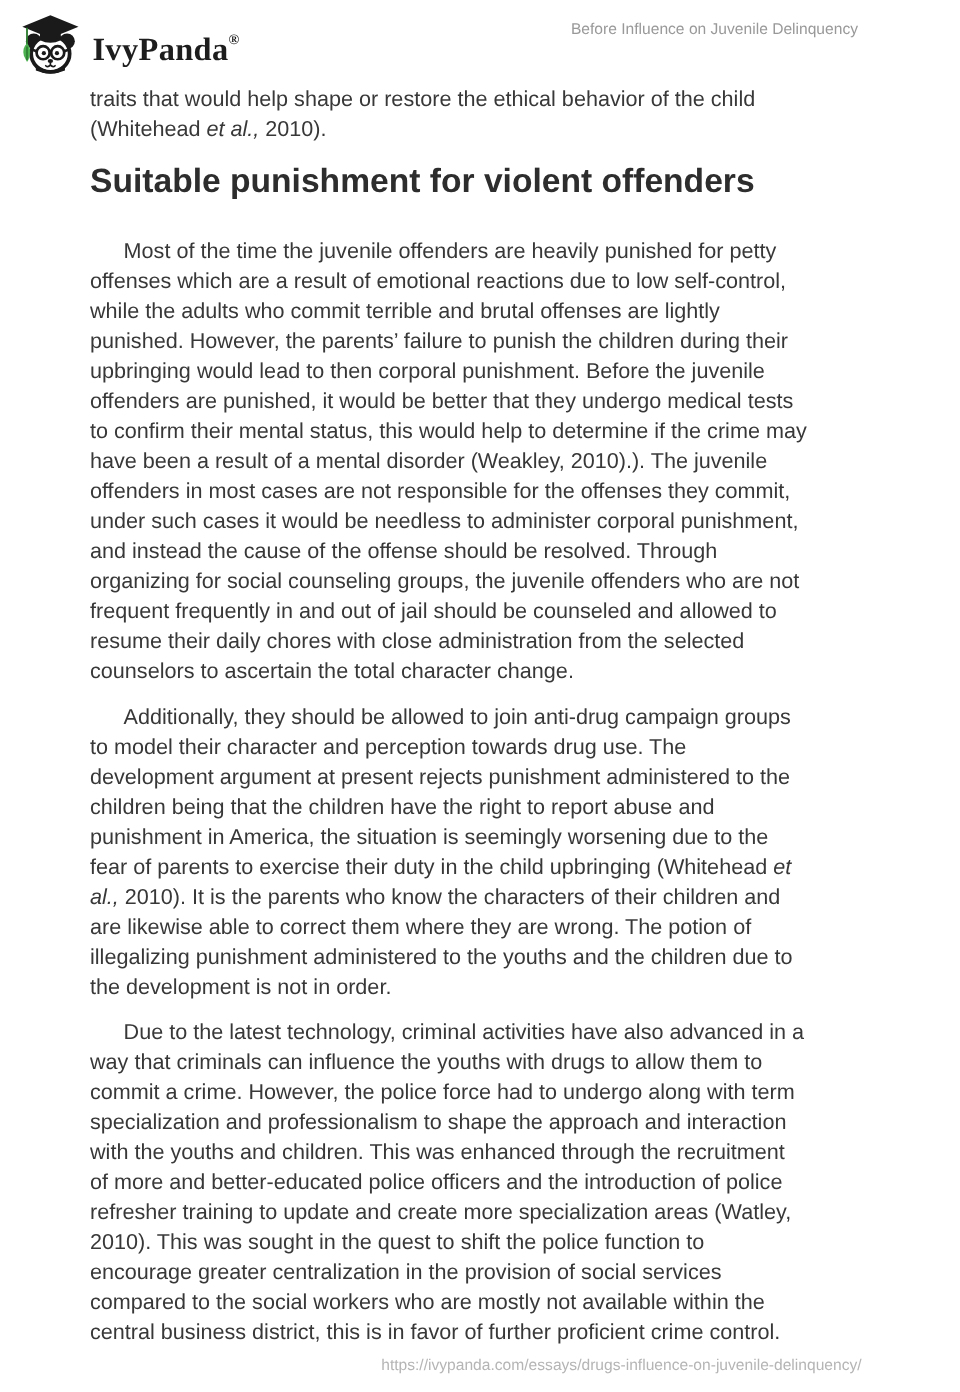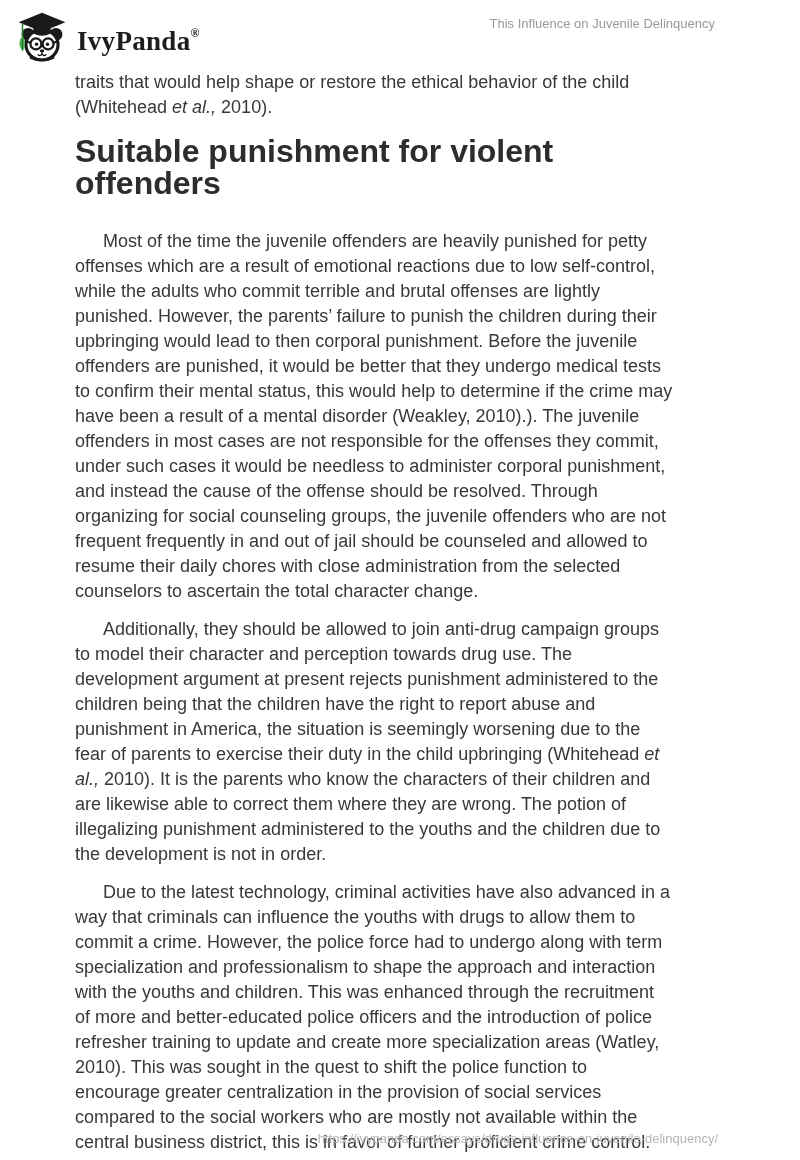--- a/index.html
+++ b/index.html
@@ -48,21 +48,21 @@
   main { padding: 8px 75px 0 75px; }
   main p {
     font-size: 18px;
     line-height: 25px;
     color: #383838;
     margin: 0 0 13px 0;
   }
   main p.indent { text-indent: 28px; }
   main h2 {
     font-family: "Liberation Sans", sans-serif;
-    font-size: 32px;
+    font-size: 28px;
     line-height: 32px;
     font-weight: 700;
     color: #2d2d2d;
     margin: 15px 0 30px 0;
   }
   .italic { font-style: italic; }
 
   
   footer {
     position: absolute;
@@ -103,21 +103,21 @@
 
         <polygon points="30,1 57,12 30,23 3,12" fill="#1a1a1a"></polygon>
         <path d="M20 18 L20 25 Q30 30 40 25 L40 18 Z" fill="#1a1a1a"></path>
 
         <line x1="7.5" y1="13" x2="7.5" y2="30" stroke="#2e7d32" stroke-width="1.8"></line>
         <path d="M7.5 28 Q2.5 33 4.5 40 Q7.5 46 7.5 46 Q10.5 42 10.5 36 Q10.5 31 7.5 28 Z" fill="#4caf50"></path>
         <line x1="7.5" y1="31" x2="7.5" y2="44" stroke="#1b5e20" stroke-width="1"></line>
       </svg>
       <span class="brand-text"><span>IvyPanda</span><span class="reg-mark">®</span></span>
     </div>
-    <div class="doc-title">This Influence on Juvenile Delinquency</div>
+    <div class="doc-title">Before Influence on Juvenile Delinquency</div>
   </header>
 
   <main id="doc-body">
       <p><span>traits that would help shape or restore the ethical behavior of the child (Whitehead </span><span class="italic">et al.,</span><span> 2010).</span></p>
       <h2>Suitable punishment for violent offenders</h2>
       <p class="indent"><span>Most of the time the juvenile offenders are heavily punished for petty offenses which are a result of emotional reactions due to low self-control, while the adults who commit terrible and brutal offenses are lightly punished. However, the parents’ failure to punish the children during their upbringing would lead to then corporal punishment. Before the juvenile offenders are punished, it would be better that they undergo medical tests to confirm their mental status, this would help to determine if the crime may have been a result of a mental disorder (Weakley, 2010).). The juvenile offenders in most cases are not responsible for the offenses they commit, under such cases it would be needless to administer corporal punishment, and instead the cause of the offense should be resolved. Through organizing for social counseling groups, the juvenile offenders who are not frequent frequently in and out of jail should be counseled and allowed to resume their daily chores with close administration from the selected counselors to ascertain the total character change.</span></p>
       <p class="indent"><span>Additionally, they should be allowed to join anti-drug campaign groups to model their character and perception towards drug use. The development argument at present rejects punishment administered to the children being that the children have the right to report abuse and punishment in America, the situation is seemingly worsening due to the fear of parents to exercise their duty in the child upbringing (Whitehead </span><span class="italic">et al.,</span><span> 2010). It is the parents who know the characters of their children and are likewise able to correct them where they are wrong. The potion of illegalizing punishment administered to the youths and the children due to the development is not in order.</span></p>
       <p class="indent"><span>Due to the latest technology, criminal activities have also advanced in a way that criminals can influence the youths with drugs to allow them to commit a crime. However, the police force had to undergo along with term specialization and professionalism to shape the approach and interaction with the youths and children. This was enhanced through the recruitment of more and better-educated police officers and the introduction of police refresher training to update and create more specialization areas (Watley, 2010). This was sought in the quest to shift the police function to encourage greater centralization in the provision of social services compared to the social workers who are mostly not available within the central business district, this is in favor of further proficient crime control.</span></p>
     </main>
 

